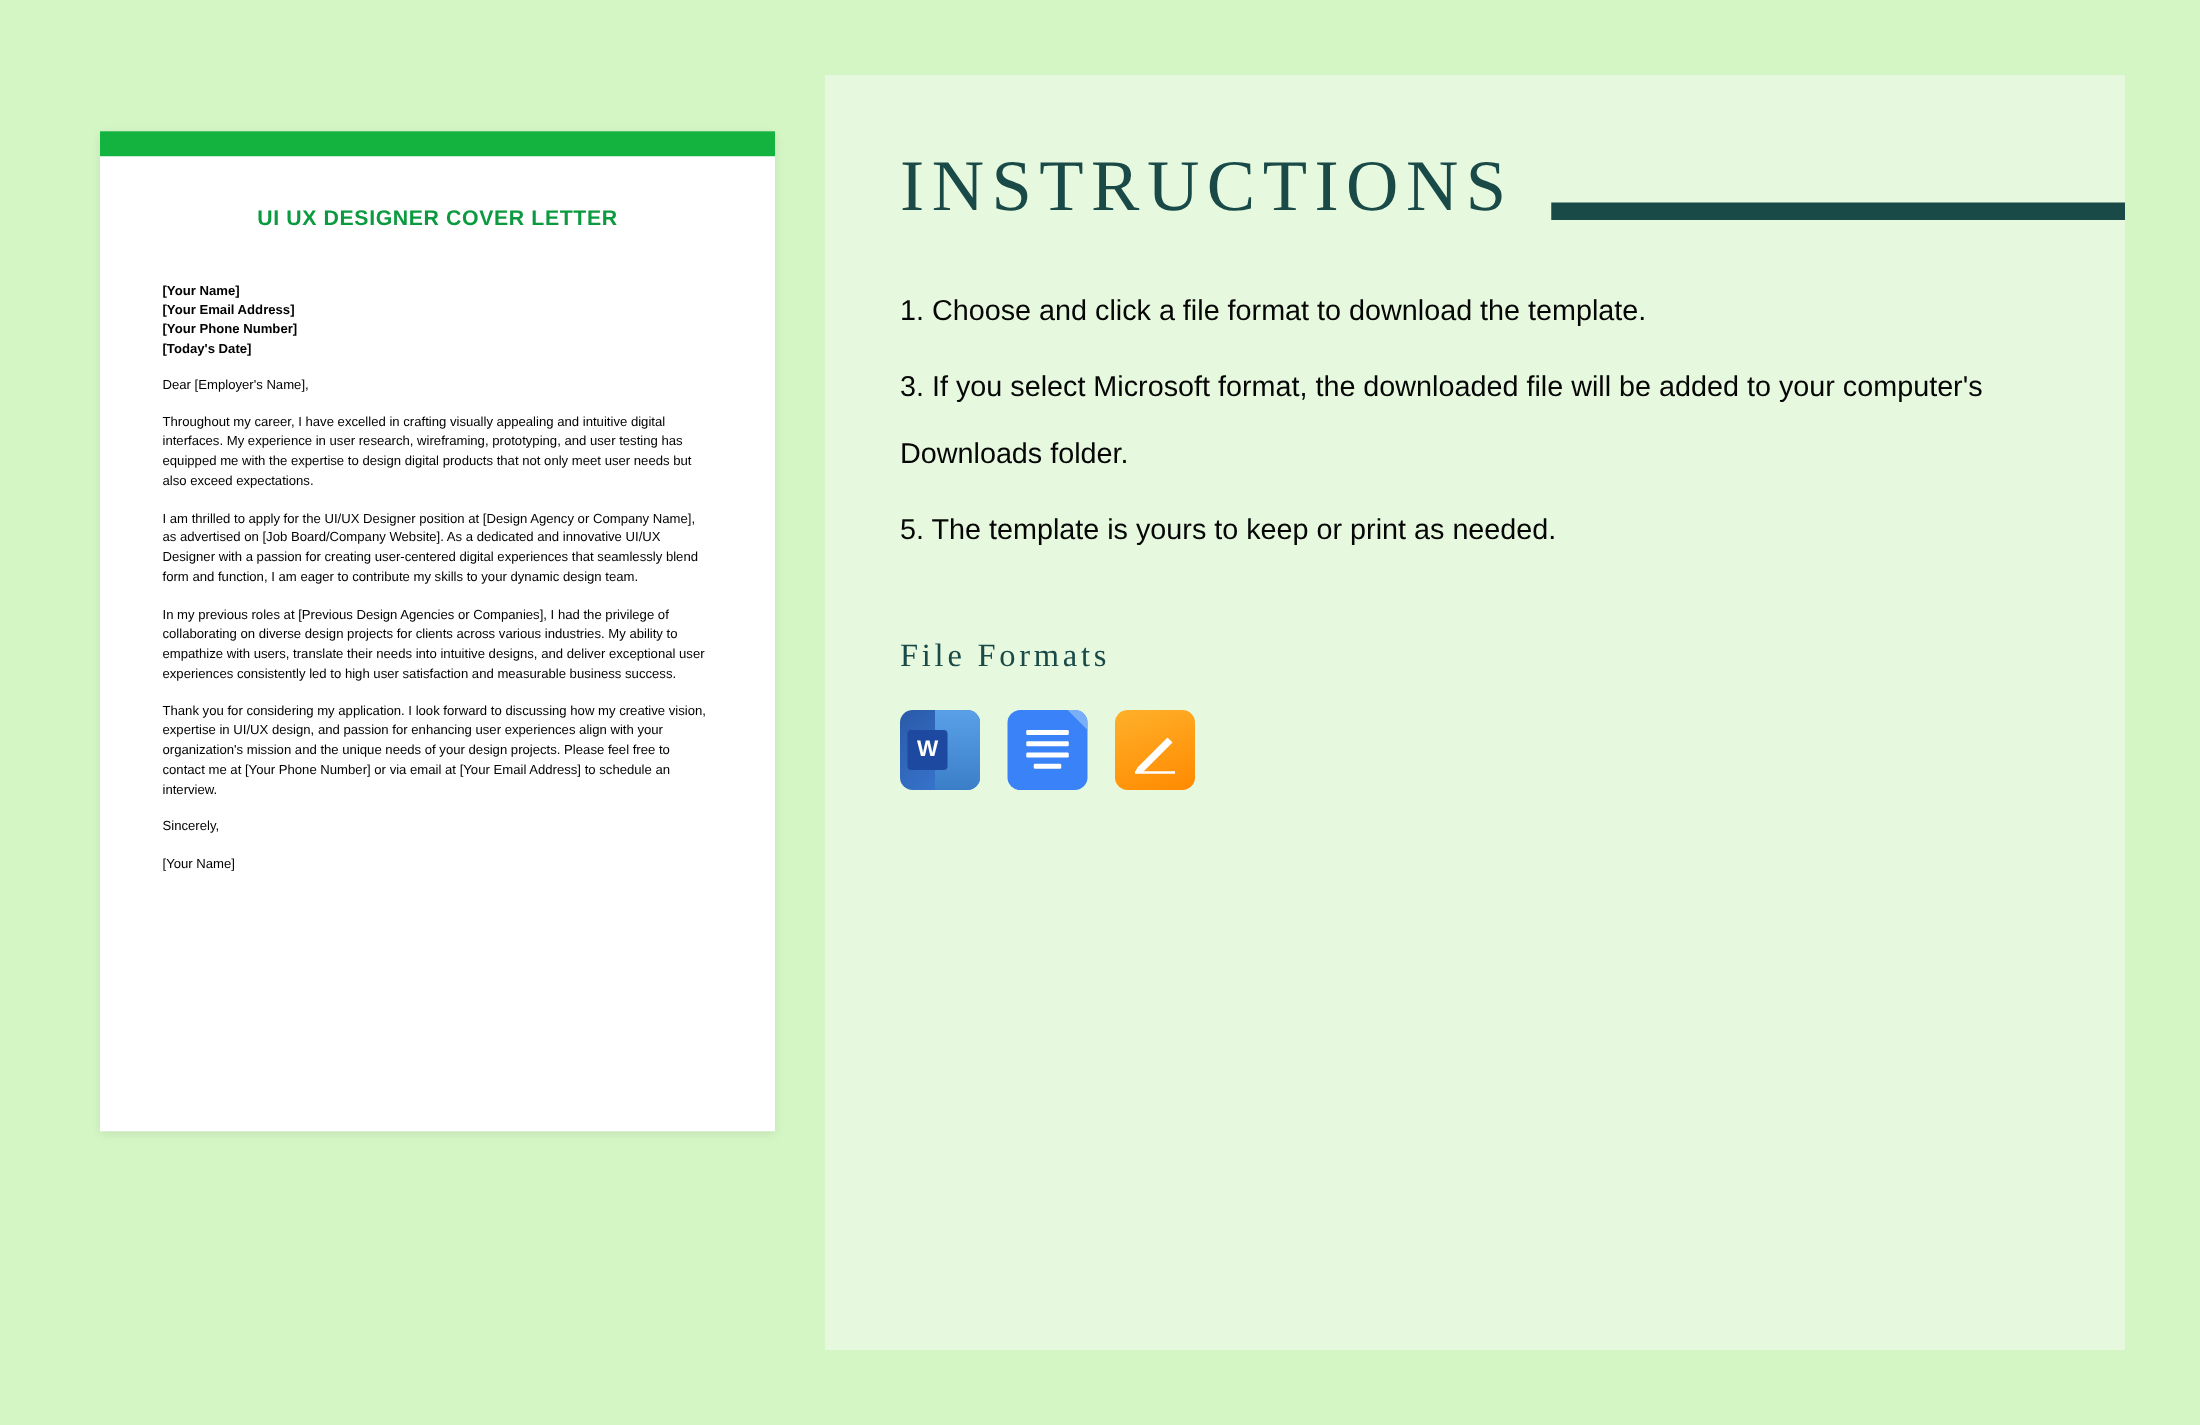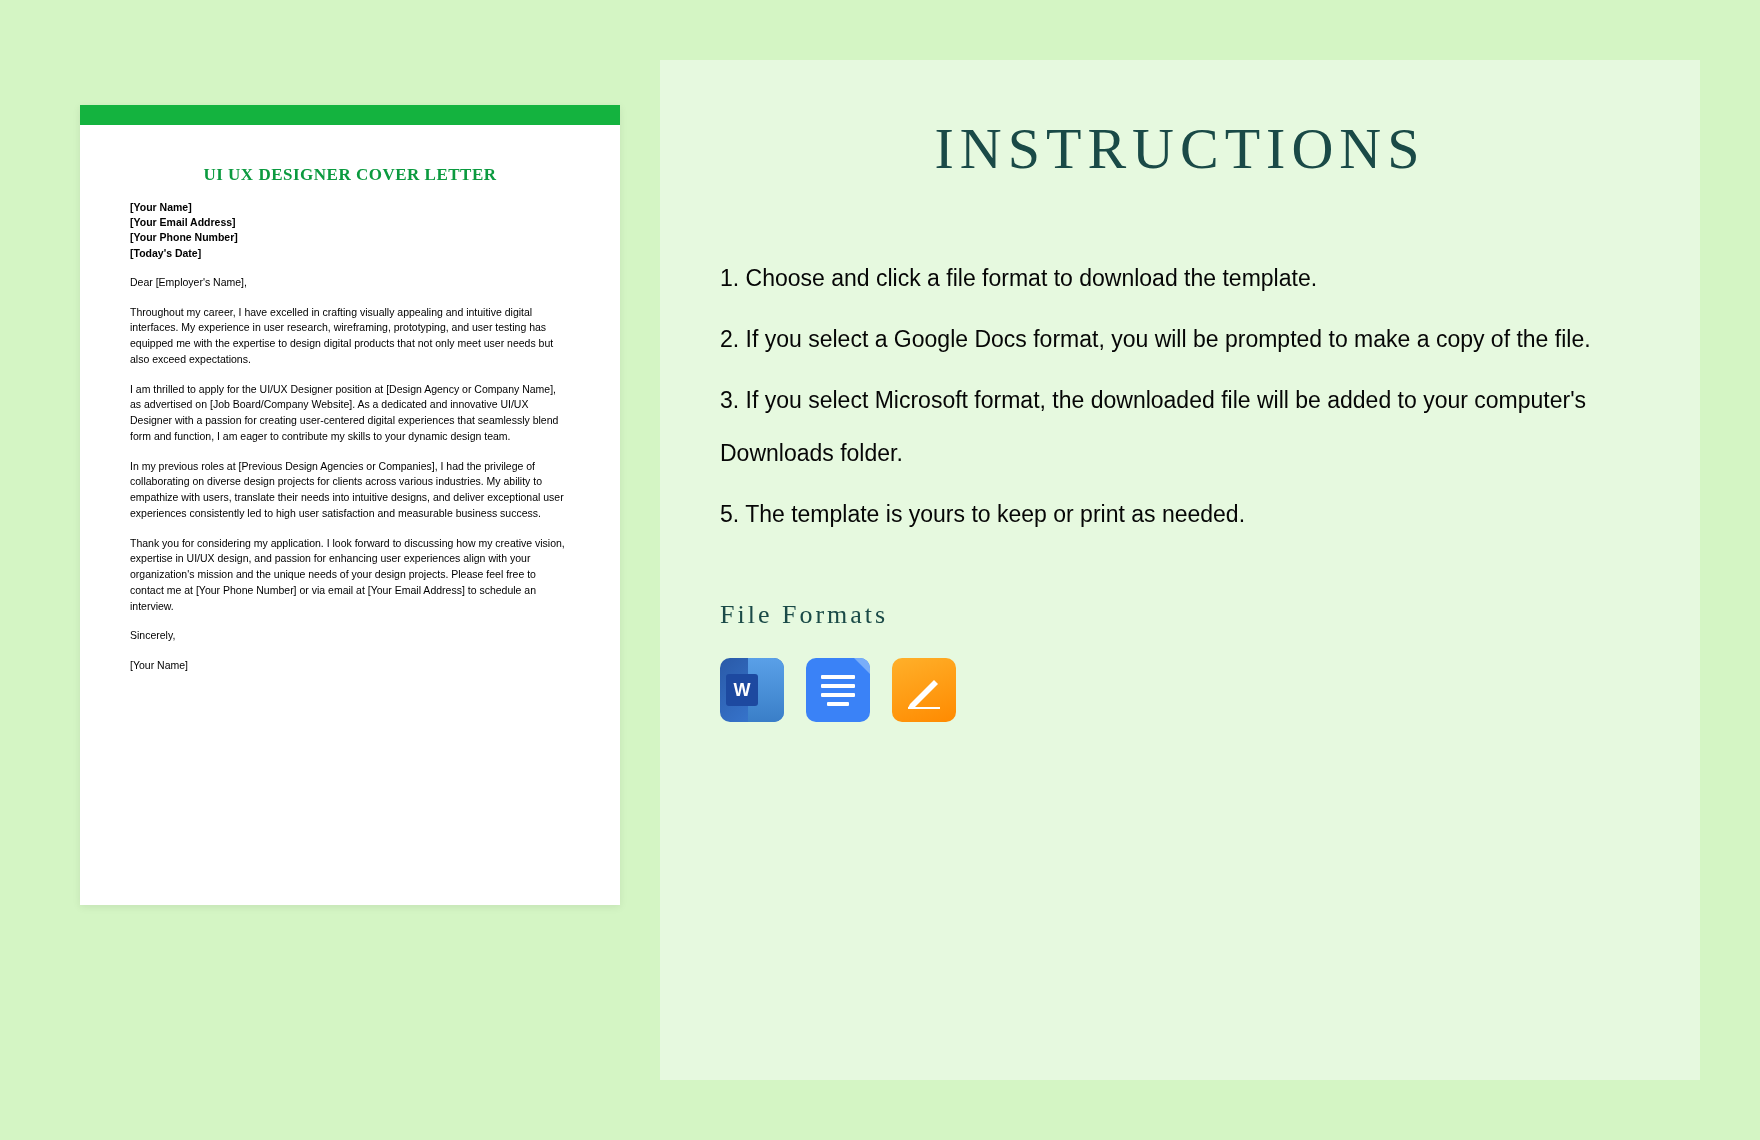--- a/index.html
+++ b/index.html
@@ -28,22 +28,21 @@
   .letter-body {
     padding: 40px 50px 30px 50px;
     color: #000;
   }
   .letter-title {
     text-align: center;
     color: #0b9a3f;
     font-weight: bold;
     font-size: 17px;
     letter-spacing: 0.5px;
-    margin-bottom: 15px;
-    font-family: Liberation Serif, serif;
+    margin-bottom: 41px;
   }
   .letter-block { font-size: 10.5px; line-height: 1.45; margin-bottom: 14px; font-weight: 600; }
   .letter-para { font-size: 10.5px; line-height: 1.5; margin-bottom: 14px; font-weight: 400; }
   .letter-line { display: block; }
 
   .instructions-panel {
     background: #e6f9df;
     width: 1040px;
     height: 1020px;
     padding: 55px 60px 40px 60px;
@@ -51,21 +50,21 @@
     margin-top: 0;
   }
   .instructions-title {
     font-family: "Times New Roman", Georgia, serif;
     font-size: 58px;
     letter-spacing: 6px;
     color: #1a4a47;
     font-weight: 400;
     margin-bottom: 40px;
   }
-  .title-row { display: flex; align-items: center; gap: 30px; flex-direction: column; }
+  .title-row { display: flex; align-items: center; gap: 30px; }
   .title-rule {
     height: 14px;
     background: #1a4a47;
     flex: 1;
     margin-right: -60px;
   }
   .instructions-list {
     font-family: "Trebuchet MS", "Segoe UI", sans-serif;
     font-size: 23px;
     color: #060606;
@@ -141,21 +140,20 @@
 </div>
 
 <div class="instructions-panel">
   <div class="title-row">
     <div class="instructions-title">INSTRUCTIONS</div>
     <div class="title-rule"></div>
   </div>
 
   <div class="instructions-list">
     <div class="item">1. Choose and click a file format to download the template.</div>
-    <div class="item">2. If you select a Google Docs format, you will be prompted to make a copy of the file.</div>
     <div class="item">3. If you select Microsoft format, the downloaded file will be added to your computer's Downloads folder.</div>
     <div class="item">5. The template is yours to keep or print as needed.</div>
   </div>
 
   <div class="file-formats-heading">File Formats</div>
 
   <div class="icon-row">
     <div class="app-icon icon-word">
       <div class="w-badge">W</div>
     </div>

